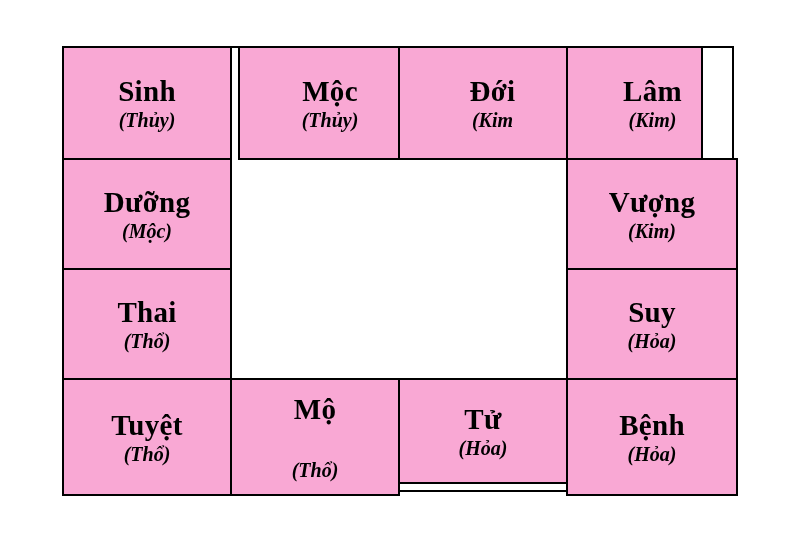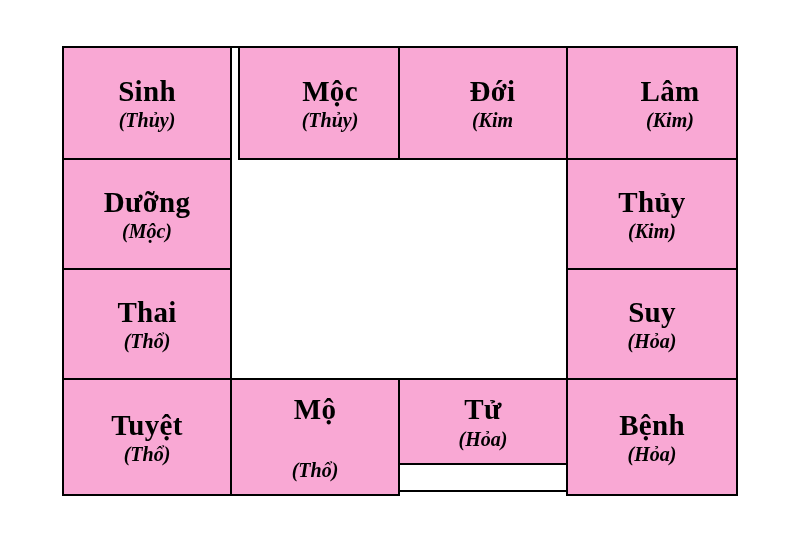--- a/index.html
+++ b/index.html
@@ -79,32 +79,32 @@
     <div class="cell" style="left:174px; top:-2px; width:184px; height:114px;">
       <span class="name">Mộc</span>
       <span class="elem">(Thủy)</span>
     </div>
 
     <div class="cell" style="left:334px; top:-2px; width:170px; height:114px;padding-left:19px;">
       <span class="name">Đới</span>
       <span class="elem">(Kim</span>
     </div>
 
-    <div class="cell" style="left:502px; top:-2px; width:172px; height:114px;padding-left:36px;">
+    <div class="cell" style="left:502px; top:-2px; width:137px; height:114px;padding-left:36px;">
       <span class="name">Lâm</span>
       <span class="elem">(Kim)</span>
     </div>
 
     <div class="cell" style="left:-2px; top:110px; width:170px; height:112px;">
       <span class="name">Dưỡng</span>
       <span class="elem">(Mộc)</span>
     </div>
 
     <div class="cell" style="left:502px; top:110px; width:172px; height:112px;">
-      <span class="name">Thủy</span>
+      <span class="name">Vượng</span>
       <span class="elem">(Kim)</span>
     </div>
 
     <div class="cell" style="left:-2px; top:220px; width:170px; height:112px;">
       <span class="name">Thai</span>
       <span class="elem">(Thổ)</span>
     </div>
 
     <div class="cell" style="left:502px; top:220px; width:172px; height:112px;">
       <span class="name">Suy</span>
@@ -114,21 +114,21 @@
     <div class="cell" style="left:-2px; top:330px; width:170px; height:118px;">
       <span class="name">Tuyệt</span>
       <span class="elem">(Thổ)</span>
     </div>
 
     <div class="cell" style="left:166px; top:330px; width:170px; height:118px;gap:32px;">
       <span class="name">Mộ</span>
       <span class="elem">(Thổ)</span>
     </div>
 
-    <div class="cell" style="left:334px; top:330px; width:170px; height:87px;">
+    <div class="cell" style="left:334px; top:330px; width:170px; height:106px;">
       <span class="name">Tử</span>
       <span class="elem">(Hỏa)</span>
     </div>
 
     <div class="cell" style="left:502px; top:330px; width:172px; height:118px;">
       <span class="name">Bệnh</span>
       <span class="elem">(Hỏa)</span>
     </div>
 
     <div class="center-blank" style="left:168px; top:112px; width:334px; height:218px;"></div>

